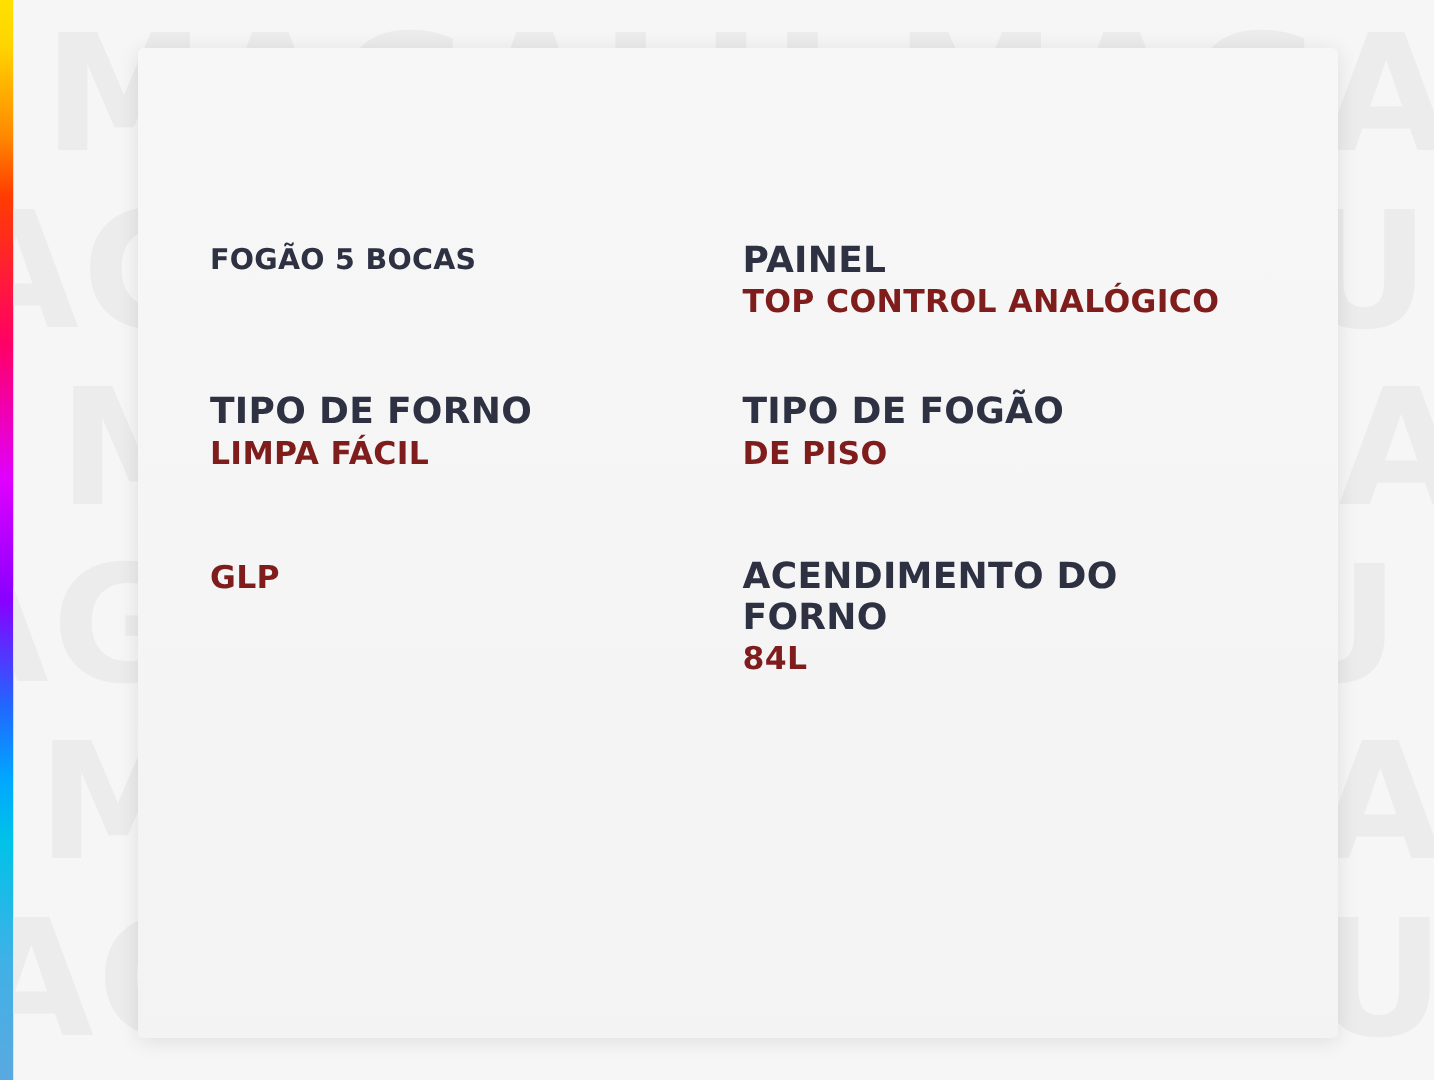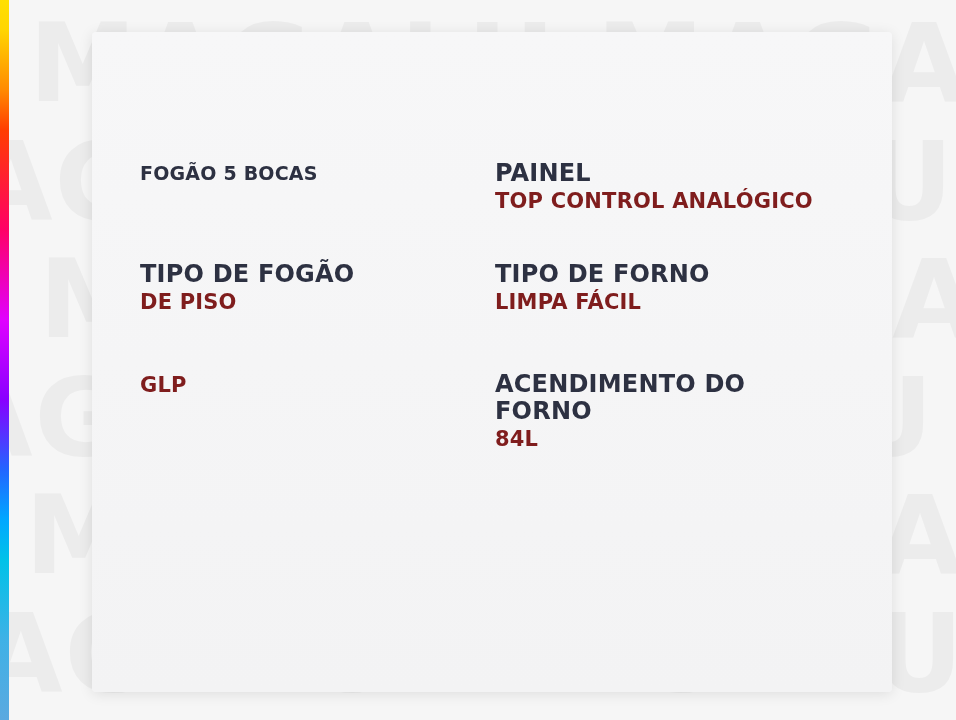--- a/index.html
+++ b/index.html
@@ -150,26 +150,26 @@
     <div class="spec-col">
       <div class="spec-label">PAINEL</div>
       <div class="spec-value">TOP CONTROL ANALÓGICO</div>
     </div>
   </div>
 
   <div class="row-gap-1"></div>
 
   <div class="spec-row">
     <div class="spec-col">
+      <div class="spec-label">TIPO DE FORNO</div>
+      <div class="spec-value">LIMPA FÁCIL</div>
+    </div>
+    <div class="spec-col">
       <div class="spec-label">TIPO DE FOGÃO</div>
       <div class="spec-value">DE PISO</div>
-    </div>
-    <div class="spec-col">
-      <div class="spec-label">TIPO DE FORNO</div>
-      <div class="spec-value">LIMPA FÁCIL</div>
     </div>
   </div>
 
   <div class="row-gap-2"></div>
 
   <div class="spec-row">
     <div class="spec-col">
       <div class="spec-value">GLP</div>
     </div>
     <div class="spec-col">

